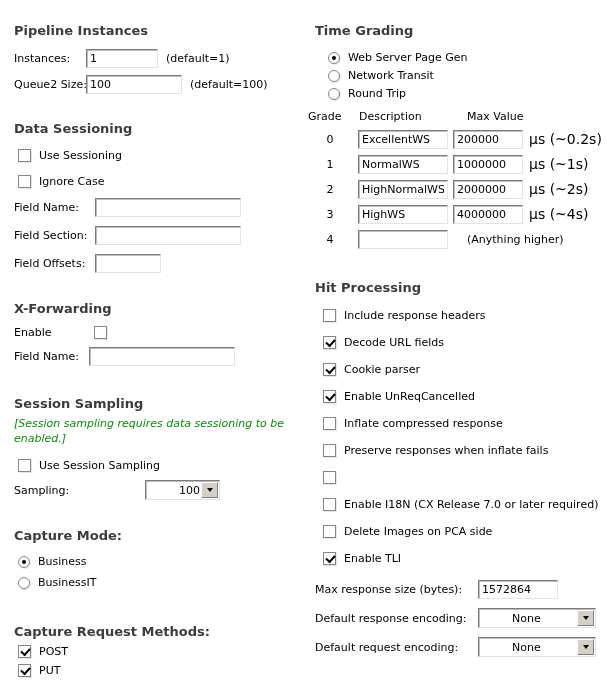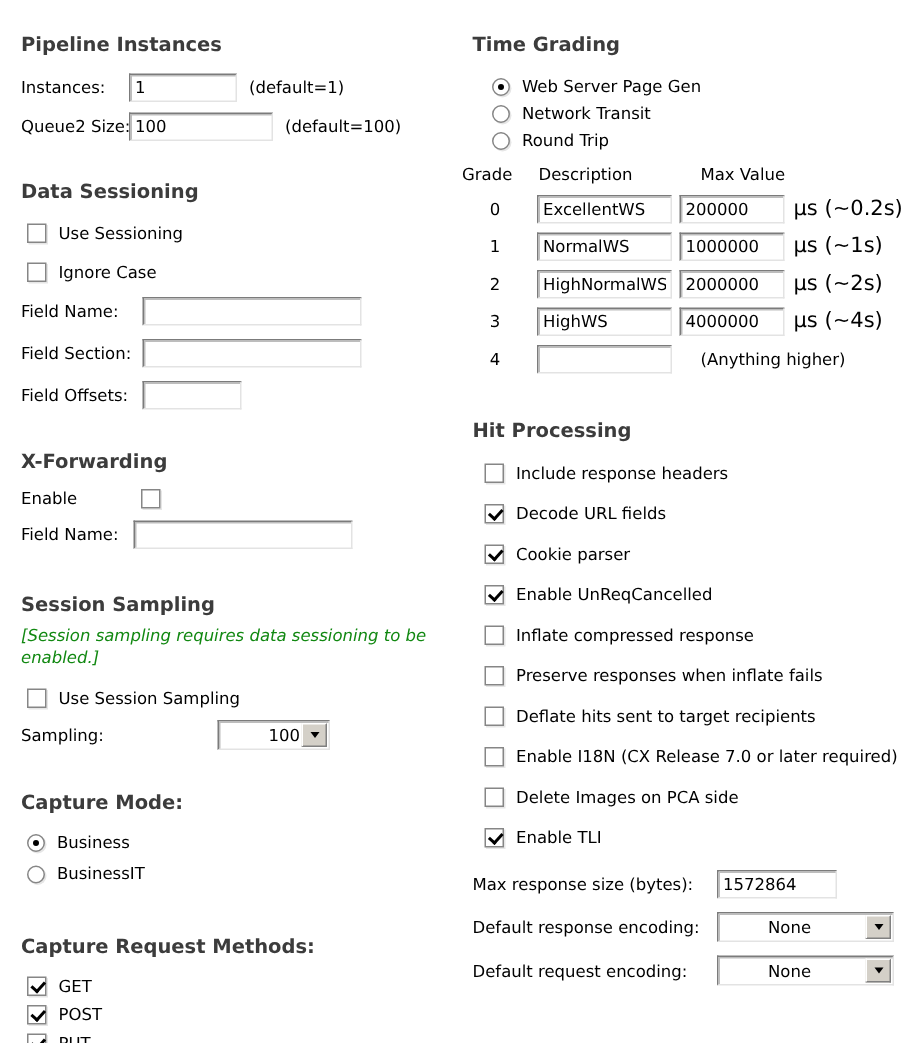--- a/index.html
+++ b/index.html
@@ -141,24 +141,20 @@
     <span class="rad on"></span>
     <span class="lbl">Business</span>
   </div>
   <div class="radrow mt6" style="padding-left:4px">
     <span class="rad"></span>
     <span class="lbl">BusinessIT</span>
   </div>
 
   <div class="sec-h mt34">Capture Request Methods:</div>
 
-  <div class="cbrow mt11" style="padding-left:4px">
-    <span class="cb on"></span>
-    <span class="lbl">GET</span>
-  </div>
   <div class="cbrow mt5" style="padding-left:4px">
     <span class="cb on"></span>
     <span class="lbl">POST</span>
   </div>
   <div class="cbrow mt5" style="padding-left:4px">
     <span class="cb on"></span>
     <span class="lbl">PUT</span>
   </div>
 </div>
 
@@ -239,21 +235,20 @@
   <div class="cbrow mt13" style="padding-left:8px">
     <span class="cb"></span>
     <span class="lbl">Inflate compressed response</span>
   </div>
   <div class="cbrow mt13" style="padding-left:8px">
     <span class="cb"></span>
     <span class="lbl">Preserve responses when inflate fails</span>
   </div>
   <div class="cbrow mt13" style="padding-left:8px">
     <span class="cb"></span>
-    <span class="lbl">Deflate hits sent to target recipients</span>
   </div>
   <div class="cbrow mt13" style="padding-left:8px">
     <span class="cb"></span>
     <span class="lbl">Enable I18N (CX Release 7.0 or later required)</span>
   </div>
   <div class="cbrow mt13" style="padding-left:8px">
     <span class="cb"></span>
     <span class="lbl">Delete Images on PCA side</span>
   </div>
   <div class="cbrow mt13" style="padding-left:8px">

